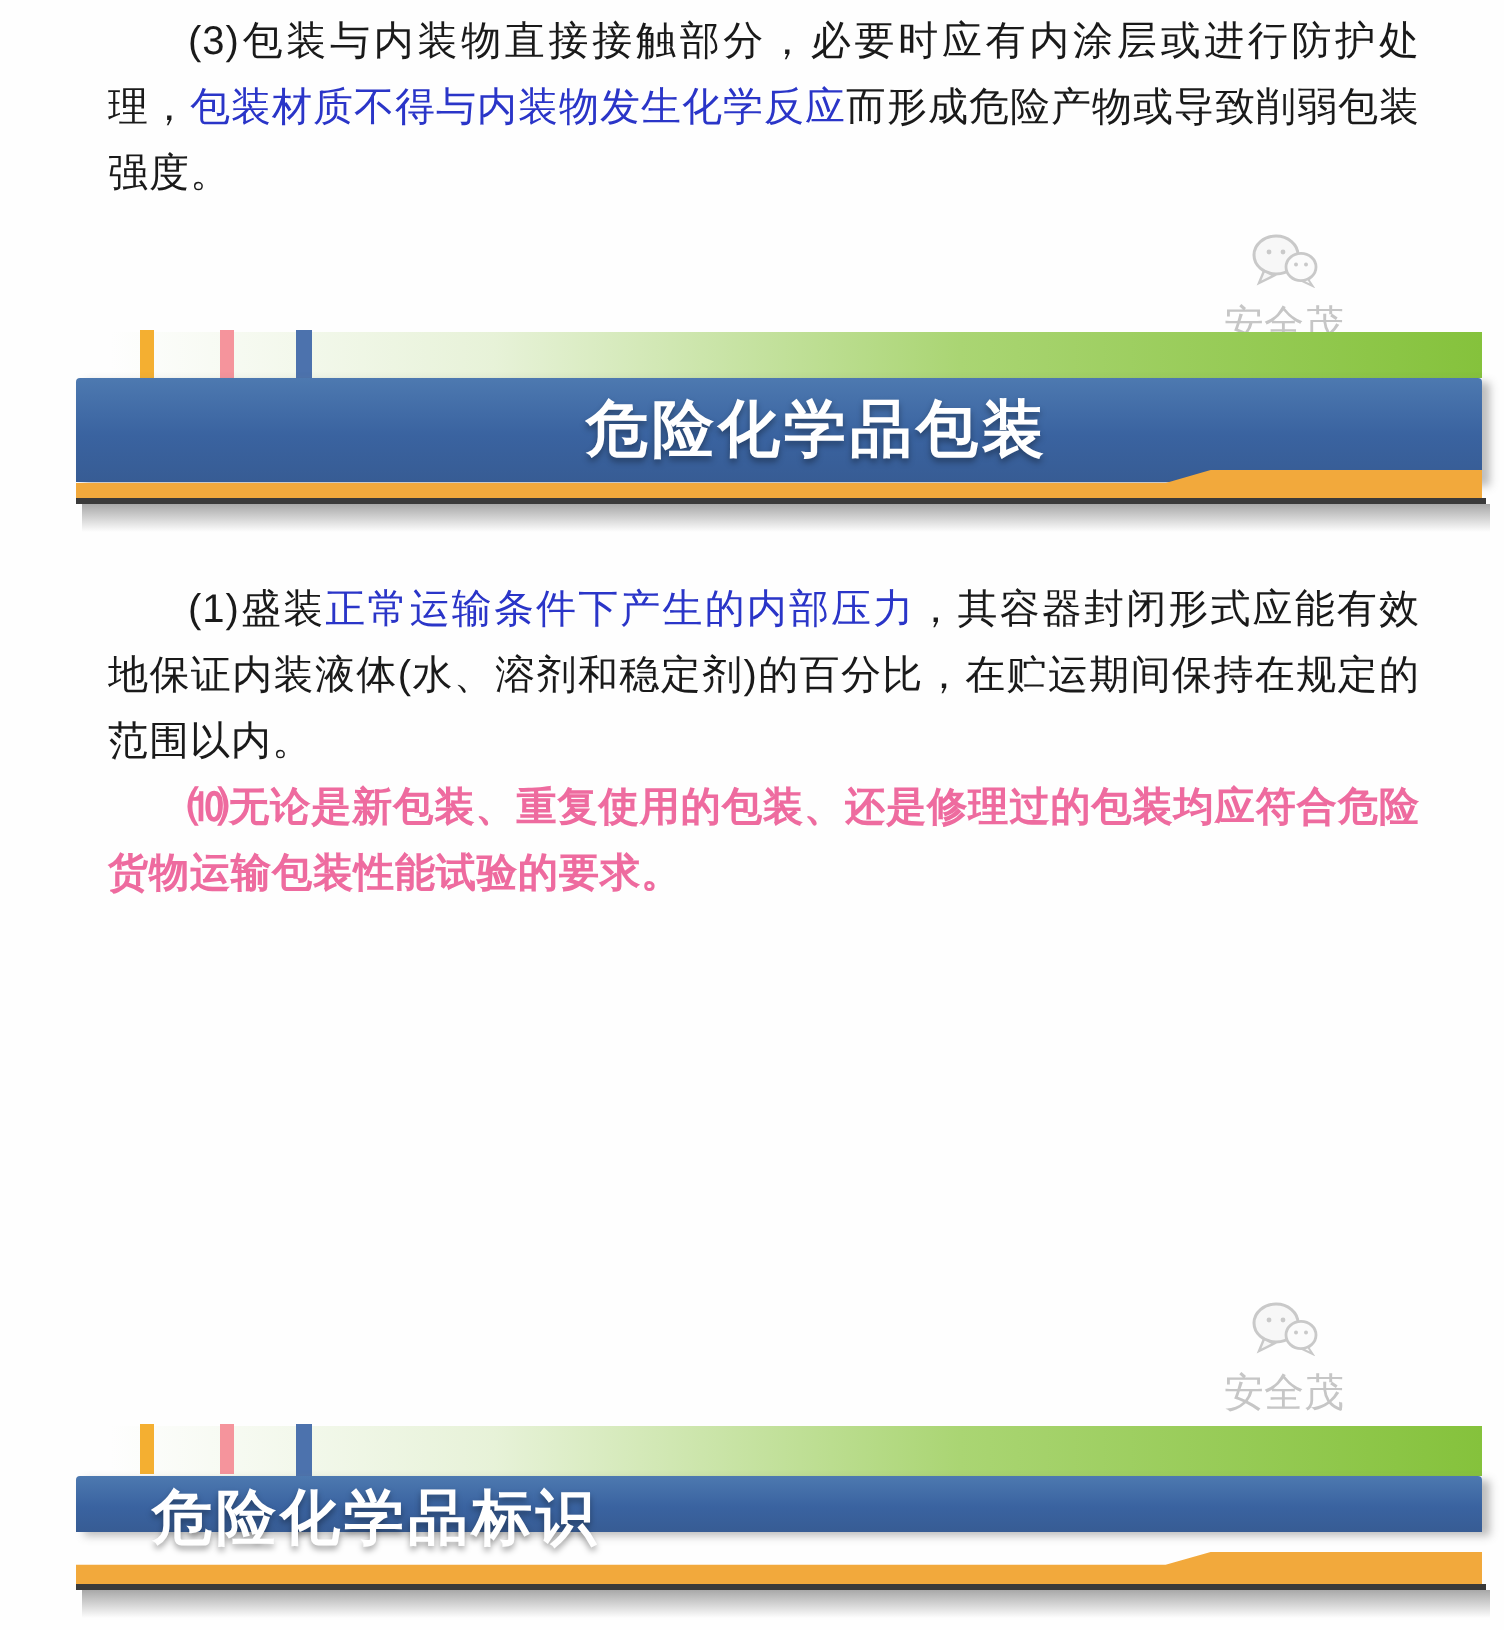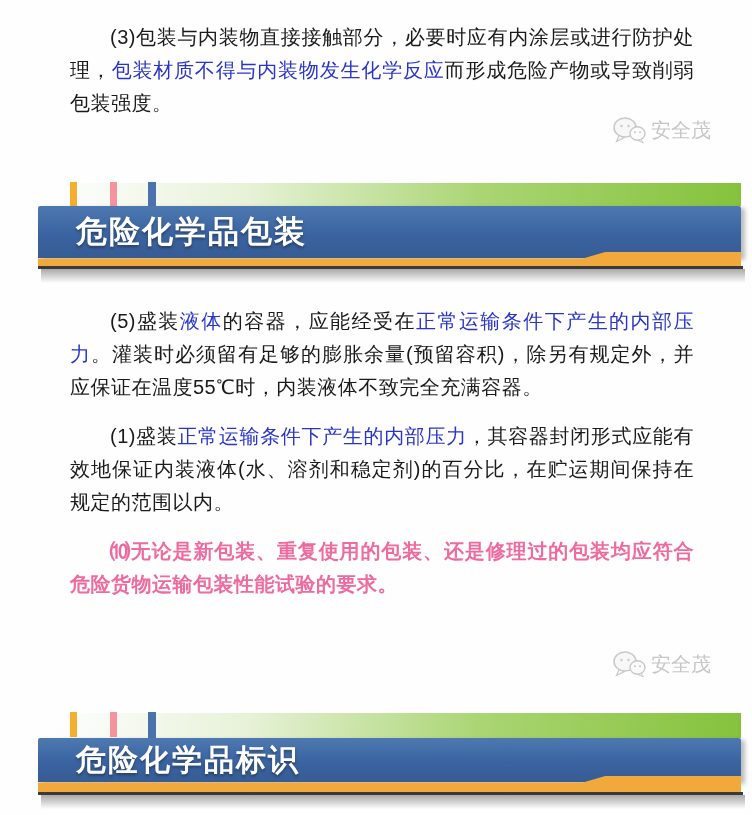--- a/index.html
+++ b/index.html
@@ -6,30 +6,30 @@
   .page{
     position:relative;width:752px;height:815px;background:#fefefe;overflow:hidden;
     font-family:"Liberation Sans", sans-serif;
   }
   
   .text-block{
     position:absolute;left:54px;width:656px;
     font-size:20px;line-height:33px;letter-spacing:.5px;
     color:var(--body-color,#1a1a1a);text-align:justify;
   }
-  .text-block p{margin:16px;text-indent:2em;}
+  .text-block p{margin:0;text-indent:2em;}
   .seg-normal{color:var(--body-color,#1a1a1a);}
   .seg-blue{color:var(--blue,#2a35c8);}
   .seg-pink{color:var(--pink,#ee6b9f);font-weight:bold;}
   .text-top{top:5px;}
   .text-pack{top:289px;}
   
   .watermark{
     position:absolute;display:flex;align-items:center;gap:5px;
-    color:var(--wm,#c6c6c6);font-size:20px;user-select:none;
+    color:var(--wm,#c6c6c6);font-size:20px;user-select:none;flex-direction:column;
   }
   .wm1{top:116px;left:612px;}
   .wm2{top:650px;left:612px;}
   
   .banner{position:absolute;left:38px;width:703px;height:102px;}
   .banner .strip{
     position:absolute;left:17px;right:0;top:0;height:23px;
     background:linear-gradient(to right, rgba(255,255,255,0) 0%, #e7f2d8 28%, #aad573 62%, var(--green,#85c23c) 100%);
   }
   .banner .vbar{position:absolute;top:-1px;width:7px;height:25px;}
@@ -49,29 +49,29 @@
   .banner .underline{
     position:absolute;left:0;right:0;z-index:3;height:14px;
     background:var(--yellow,#f2a93c);
     clip-path:polygon(0 46%, 77.5% 46%, 80.7% 0, 100% 0, 100% 100%, 0 100%);
   }
   .banner .darkline{position:absolute;left:0;width:705px;height:3px;background:#3a3a3a;z-index:2;}
   .banner .fade{
     position:absolute;left:3px;width:704px;height:14px;
     background:linear-gradient(rgba(122,122,122,.65), rgba(255,255,255,0));
   }
-  .banner1{top:183px;}
+  .banner1{top:166px;text-align:center;}
   .banner1 .plate{top:23px;height:52px;}
   .banner1 .title{line-height:52px;}
   .banner1 .underline{top:69px;}
   .banner1 .darkline{top:83px;}
   .banner1 .fade{top:86px;}
   .banner2{top:713px;}
   .banner2 .strip{height:25px;}
-  .banner2 .plate{top:25px;height:44px;}
+  .banner2 .plate{top:25px;height:28px;}
   .banner2 .title{line-height:44px;font-size:30px;}
   .banner2 .underline{top:63px;height:16px;clip-path:polygon(0 40%, 77.5% 40%, 80.7% 0, 100% 0, 100% 100%, 0 100%);}
   .banner2 .darkline{top:79px;}
   .banner2 .fade{top:82px;}
 </style>
 </head>
 <body>
 
 <div class="page">
 
@@ -100,21 +100,20 @@
     <div class="vbar vb"></div>
     <div class="plate">
       <span class="title">危险化学品包装</span>
     </div>
     <div class="underline"></div>
     <div class="darkline"></div>
     <div class="fade"></div>
   </div>
 
   <div class="text-block text-pack" id="sec-pack">
-      <p><span class="seg-normal">(5)盛装</span><span class="seg-blue">液体</span><span class="seg-normal">的容器，应能经受在</span><span class="seg-blue">正常运输条件下产生的内部压力</span><span class="seg-normal">。灌装时必须留有足够的膨胀余量(预留容积)，除另有规定外，并应保证在温度55℃时，内装液体不致完全充满容器。</span></p>
       <p><span class="seg-normal">(1)盛装</span><span class="seg-blue">正常运输条件下产生的内部压力</span><span class="seg-normal">，其容器封闭形式应能有效地保证内装液体(水、溶剂和稳定剂)的百分比，在贮运期间保持在规定的范围以内。</span></p>
       <p><span class="seg-pink">⑽无论是新包装、重复使用的包装、还是修理过的包装均应符合危险货物运输包装性能试验的要求。</span></p>
     </div>
 
   <div class="watermark wm2">
     <svg width="34" height="28" viewBox="0 0 34 28">
       <ellipse cx="13" cy="11.5" rx="11" ry="9.5" fill="#f7f7f7" stroke="#c9c9c9" stroke-width="1.5"></ellipse>
       <path d="M7 19.5 L4.5 25.5 L12 21.8 Z" fill="#f7f7f7" stroke="#c9c9c9" stroke-width="1.2"></path>
       <circle cx="9.5" cy="10" r="1.2" fill="#c9c9c9"></circle>
       <circle cx="16.5" cy="10" r="1.2" fill="#c9c9c9"></circle>

